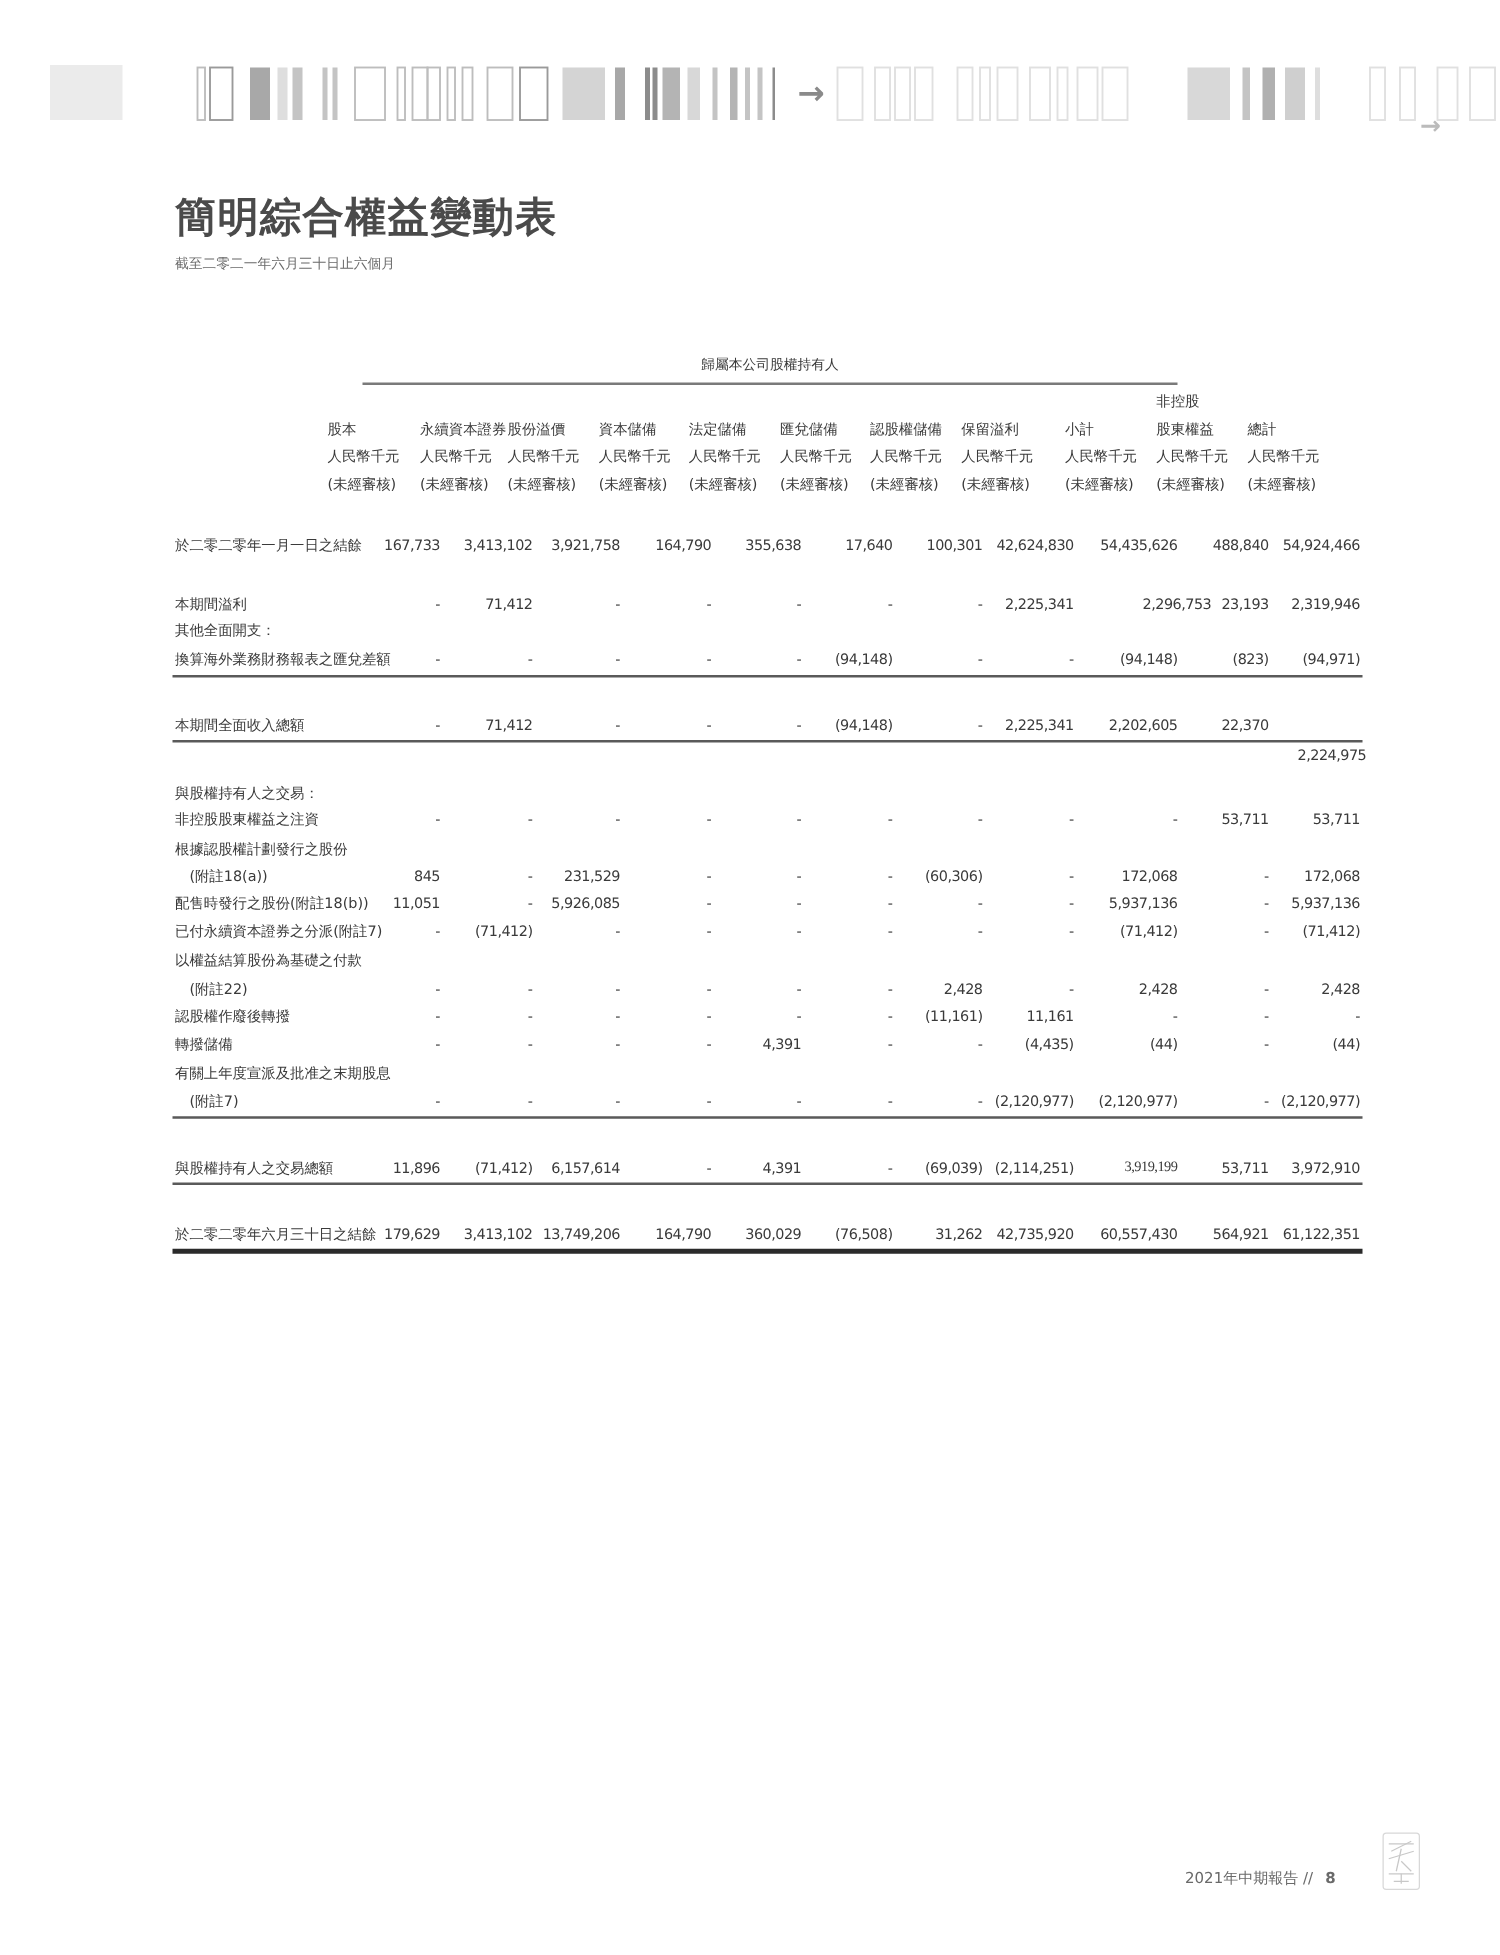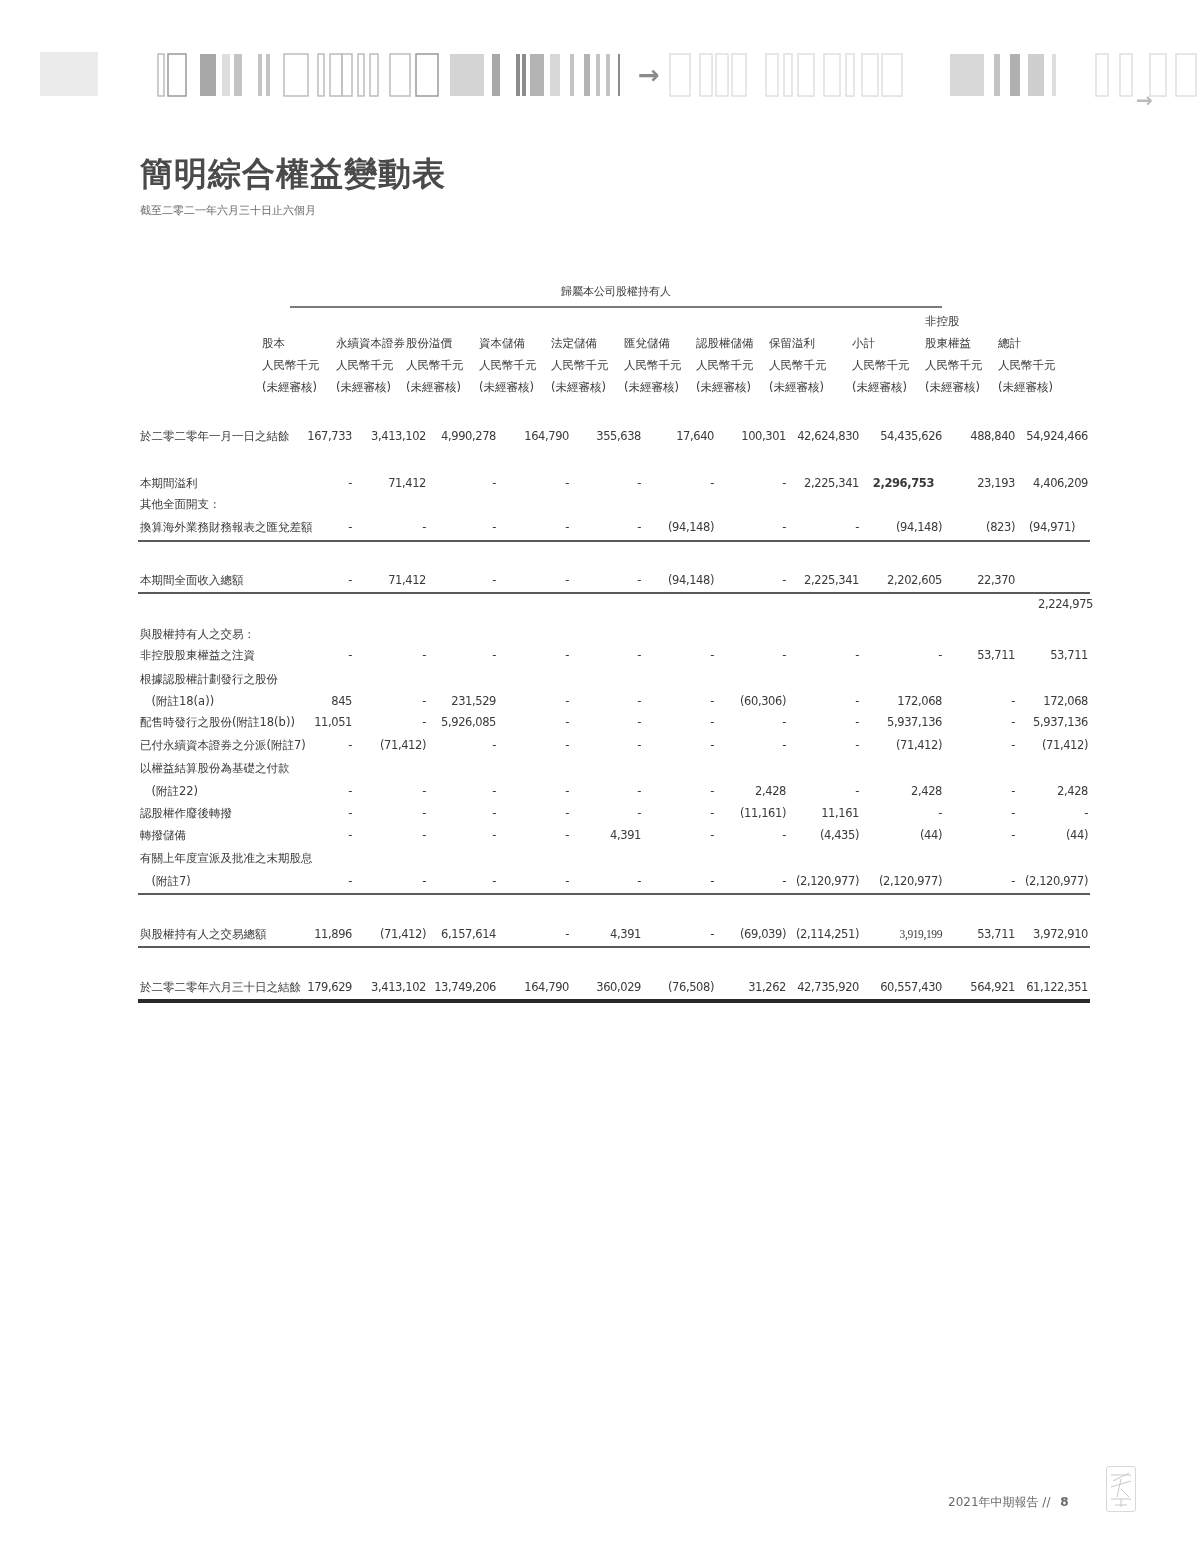--- a/index.html
+++ b/index.html
@@ -162,43 +162,43 @@
       <div>人民幣千元</div>
       <div>(未經審核)</div>
     </div>
   </div>
 
 <div id="rows">
     <div class="row" style="top: 426px;">
       <span class="lbl">於二零二零年一月一日之結餘</span>
       <span class="cell" style="left: 142px; width: 72px;">167,733</span>
       <span class="cell" style="left: 216px; width: 72px;">3,413,102</span>
-      <span class="cell" style="left: 286px; width: 72px;">4,990,278</span>
+      <span class="cell" style="left: 286px; width: 72px;">3,921,758</span>
       <span class="cell" style="left: 359px; width: 72px;">164,790</span>
       <span class="cell" style="left: 431px; width: 72px;">355,638</span>
       <span class="cell" style="left: 504px; width: 72px;">17,640</span>
       <span class="cell" style="left: 576px; width: 72px;">100,301</span>
       <span class="cell" style="left: 649px; width: 72px;">42,624,830</span>
       <span class="cell" style="left: 732px; width: 72px;">54,435,626</span>
       <span class="cell" style="left: 805px; width: 72px;">488,840</span>
       <span class="cell" style="left: 878px; width: 72px;">54,924,466</span>
     </div>
     <div class="row" style="top: 473px;">
       <span class="lbl">本期間溢利</span>
       <span class="cell" style="left: 142px; width: 72px;">-</span>
       <span class="cell" style="left: 216px; width: 72px;">71,412</span>
       <span class="cell" style="left: 286px; width: 72px;">-</span>
       <span class="cell" style="left: 359px; width: 72px;">-</span>
       <span class="cell" style="left: 431px; width: 72px;">-</span>
       <span class="cell" style="left: 504px; width: 72px;">-</span>
       <span class="cell" style="left: 576px; width: 72px;">-</span>
       <span class="cell" style="left: 649px; width: 72px;">2,225,341</span>
-      <span class="cell" style="left: 724px; width: 72px; font-weight: bold;">2,296,753</span>
+      <span class="cell" style="left: 759px; width: 72px;">2,296,753</span>
       <span class="cell" style="left: 805px; width: 72px;">23,193</span>
-      <span class="cell" style="left: 878px; width: 72px;">4,406,209</span>
+      <span class="cell" style="left: 878px; width: 72px;">2,319,946</span>
     </div>
     <div class="row" style="top: 494px;">
       <span class="lbl">其他全面開支：</span>
       <span class="cell" style="left: 142px; width: 72px;">&nbsp;</span>
       <span class="cell" style="left: 216px; width: 72px;">&nbsp;</span>
       <span class="cell" style="left: 286px; width: 72px;">&nbsp;</span>
       <span class="cell" style="left: 359px; width: 72px;">&nbsp;</span>
       <span class="cell" style="left: 431px; width: 72px;">&nbsp;</span>
       <span class="cell" style="left: 504px; width: 72px;">&nbsp;</span>
       <span class="cell" style="left: 576px; width: 72px;">&nbsp;</span>
@@ -212,21 +212,21 @@
       <span class="cell" style="left: 142px; width: 72px;">-</span>
       <span class="cell" style="left: 216px; width: 72px;">-</span>
       <span class="cell" style="left: 286px; width: 72px;">-</span>
       <span class="cell" style="left: 359px; width: 72px;">-</span>
       <span class="cell" style="left: 431px; width: 72px;">-</span>
       <span class="cell" style="left: 504px; width: 72px;">(94,148)</span>
       <span class="cell" style="left: 576px; width: 72px;">-</span>
       <span class="cell" style="left: 649px; width: 72px;">-</span>
       <span class="cell" style="left: 732px; width: 72px;">(94,148)</span>
       <span class="cell" style="left: 805px; width: 72px;">(823)</span>
-      <span class="cell" style="left: 878px; width: 72px; text-align: center;">(94,971)</span>
+      <span class="cell" style="left: 878px; width: 72px;">(94,971)</span>
     </div>
     <div class="row" style="top: 570px;">
       <span class="lbl">本期間全面收入總額</span>
       <span class="cell" style="left: 142px; width: 72px;">-</span>
       <span class="cell" style="left: 216px; width: 72px;">71,412</span>
       <span class="cell" style="left: 286px; width: 72px;">-</span>
       <span class="cell" style="left: 359px; width: 72px;">-</span>
       <span class="cell" style="left: 431px; width: 72px;">-</span>
       <span class="cell" style="left: 504px; width: 72px;">(94,148)</span>
       <span class="cell" style="left: 576px; width: 72px;">-</span>

